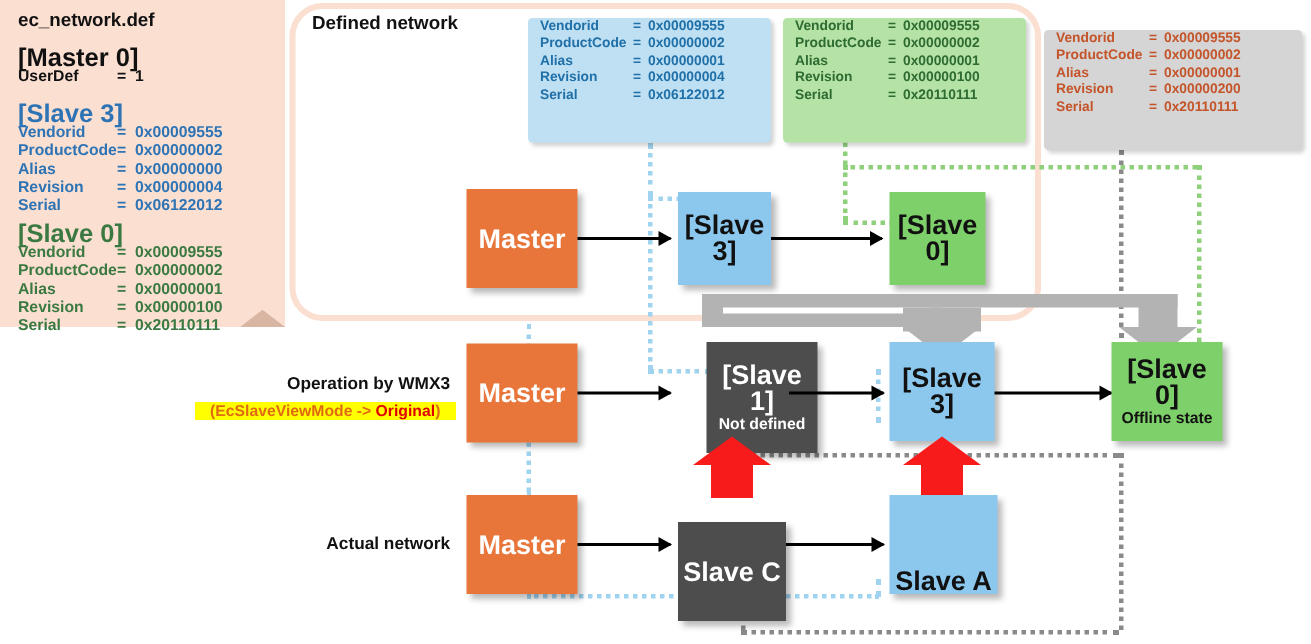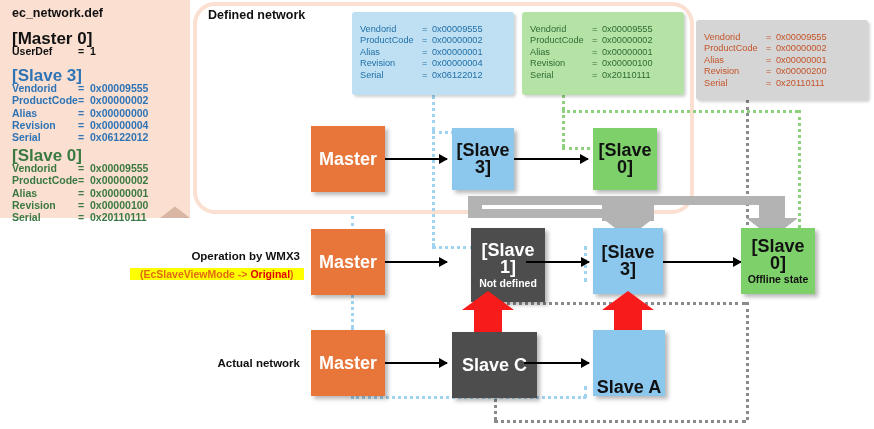--- a/index.html
+++ b/index.html
@@ -22,22 +22,22 @@
   .c-blue{color:#2e74b5;}
   .c-green{color:#3a7a42;}
   .c-black{color:#111;}
 
   
   #defined-panel{left:193px;top:2px;width:501px;height:212px;
      border:4px solid #fbdfd1;border-radius:22px;box-sizing:border-box;background:transparent;}
   #defined-label{left:208px;top:8px;font-size:12.5px;font-weight:bold;color:#111;}
 
   
-  .infobox{border-radius:3px;padding:12px 8px 7px 8px;box-sizing:border-box;
-           font-size:9.2px;line-height:11.4px;font-weight:normal;
+  .infobox{border-radius:3px;padding:0 8px 7px 8px;box-sizing:border-box;
+           font-size:9.2px;line-height:11.4px;font-weight:bold;
            box-shadow:2px 2px 3px rgba(0,0,0,.18);}
   .infobox .k{width:62px;display:inline-block;}
   .infobox .eq{width:10px;display:inline-block;}
   #info-blue{left:352px;top:12px;width:162px;height:83px;background:#bfe0f2;}
   #info-blue *{color:#1f6fa8;}
   #info-green{left:522px;top:12px;width:162px;height:83px;background:#b5e3a6;}
   #info-green *{color:#2e6b32;}
   #info-gray{left:696px;top:20px;width:172px;height:80px;background:#d5d5d5;}
   #info-gray *{color:#c4542a;}
 
@@ -268,20 +268,20 @@
 <div class="abs red-stem" style="left:614px;top:310px;width:28px;height:22px;"></div>
 <div class="abs red-head" style="left:602px;top:291px;"></div>
 
 <div class="abs rowlabel" style="left:140px;top:357px;width:160px;">Actual network</div>
 
 <div class="abs node n-orange" style="left:311px;top:330px;width:74px;height:66px;">
   <div class="n1">Master</div>
 </div>
 <div class="abs arrow" style="left:385px;top:362px;width:62px;"></div>
 
-<div class="abs node n-gray" style="left:452px;top:332px;width:85px;height:66px;">
+<div class="abs node n-gray" style="left:452px;top:348px;width:72px;height:66px;">
   <div class="n1">Slave C</div>
 </div>
 <div class="abs arrow" style="left:524px;top:362px;width:65px;"></div>
 
 <div class="abs node n-blue" style="left:593px;top:330px;width:72px;height:66px;justify-content:flex-end;">
   <div class="n1">Slave A</div>
 </div>
 
 </body></html>

